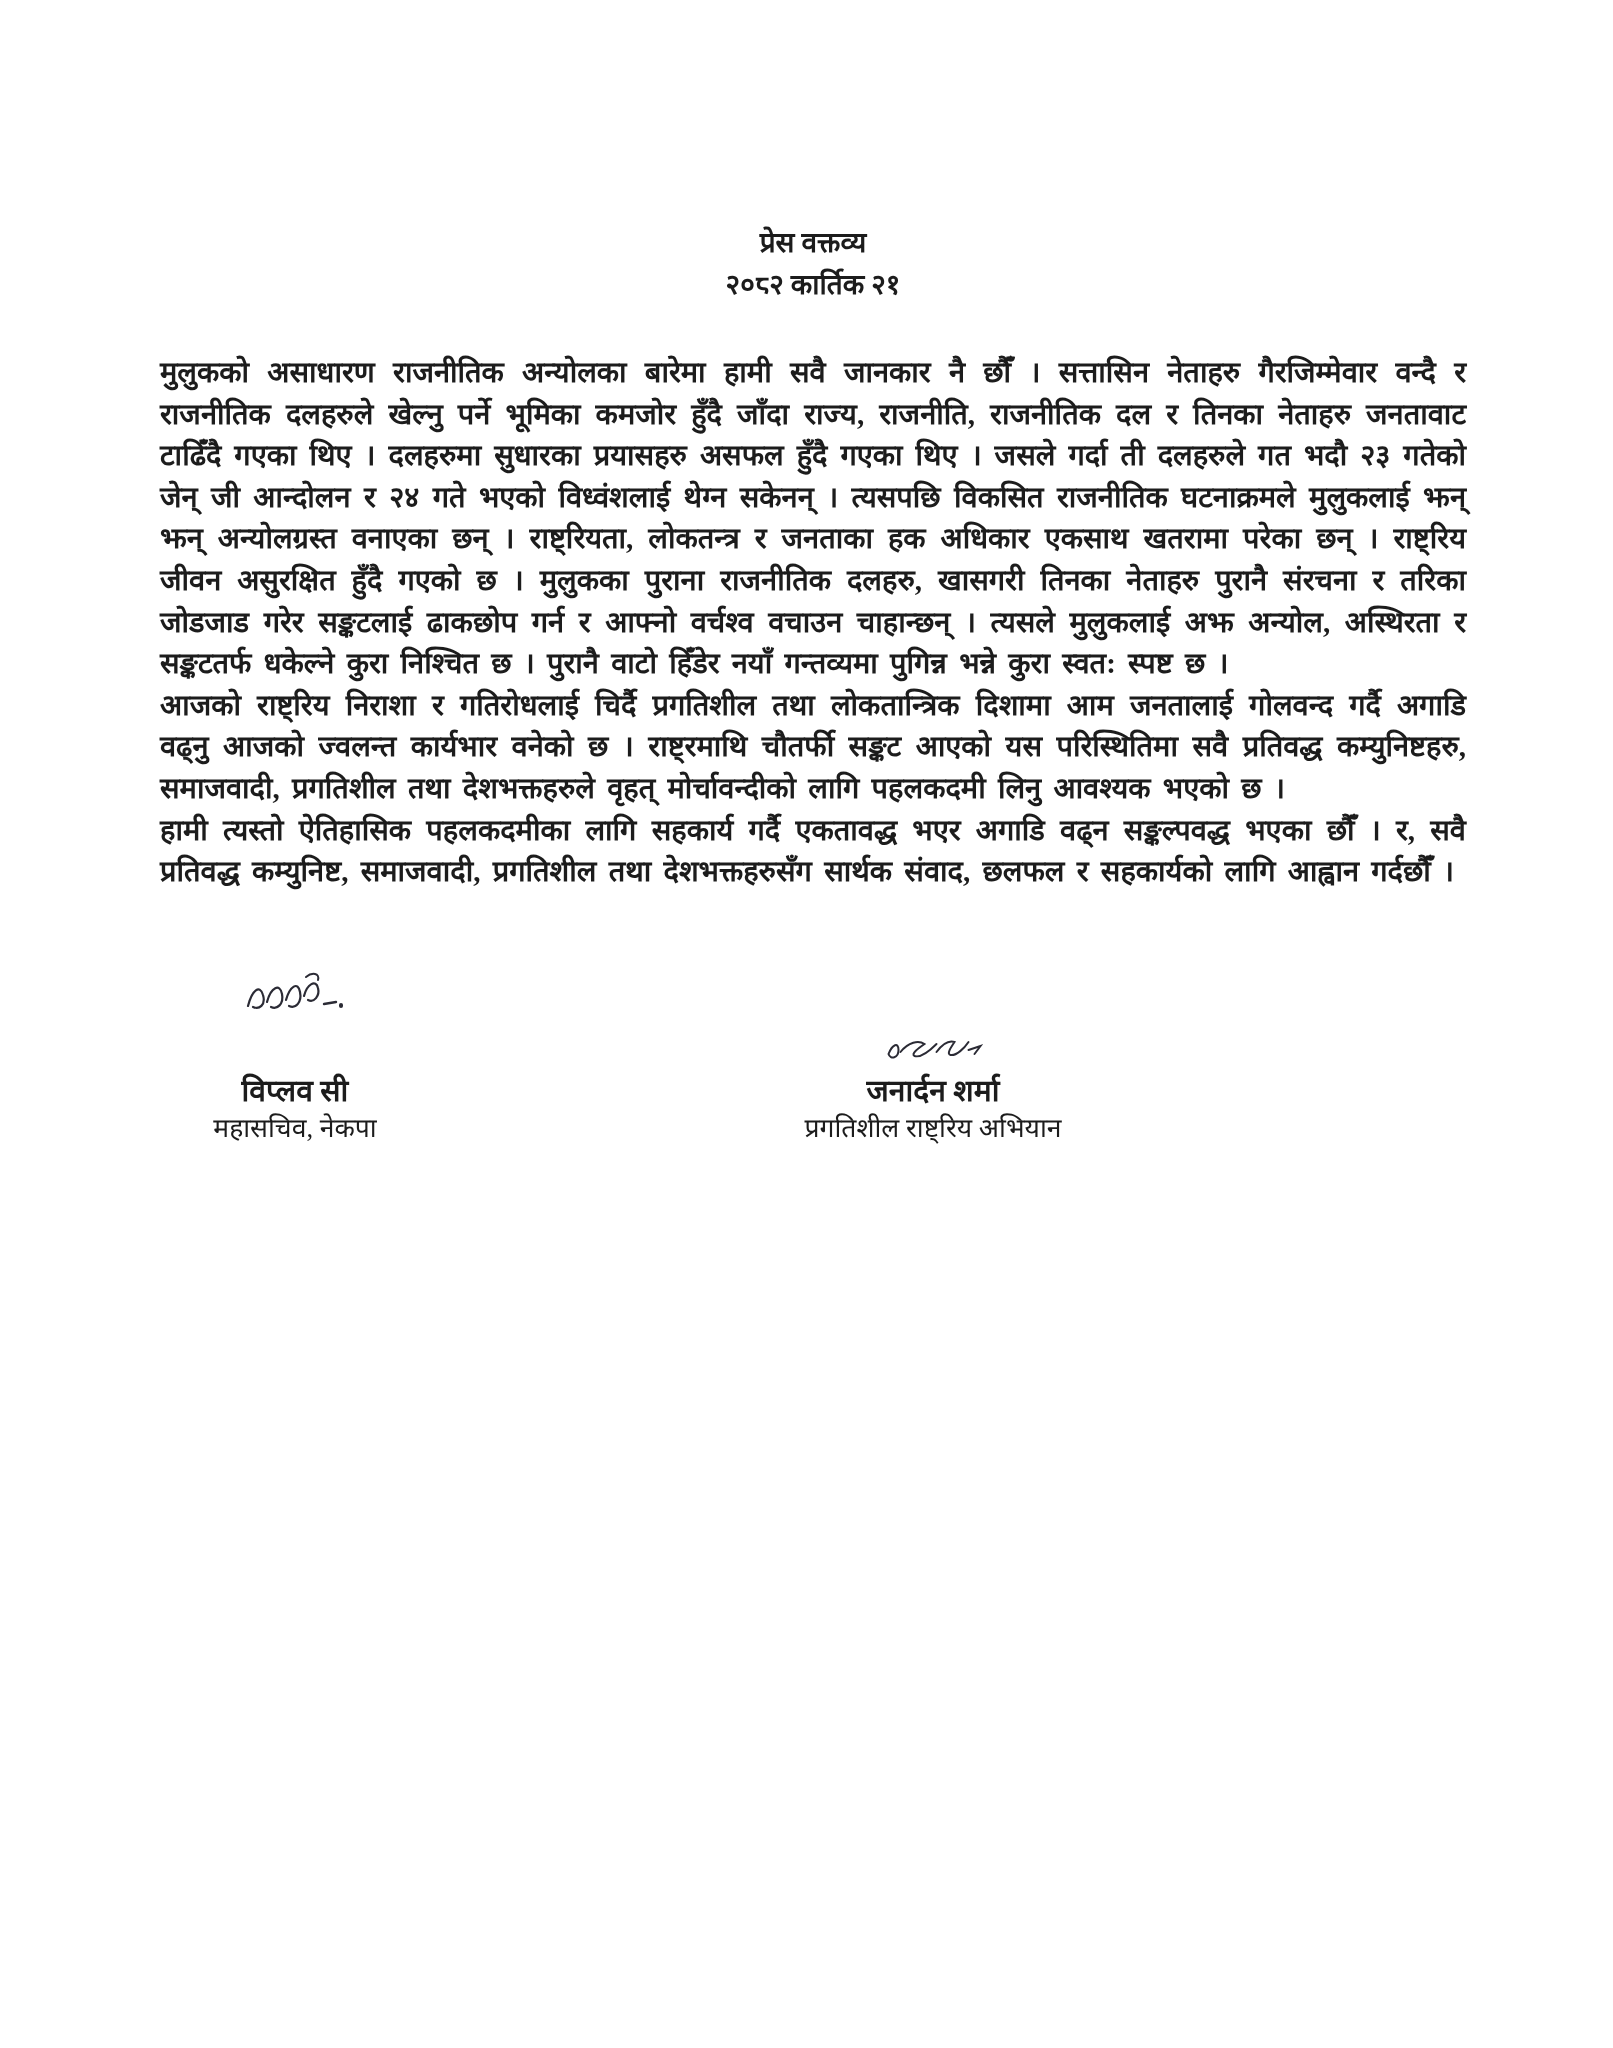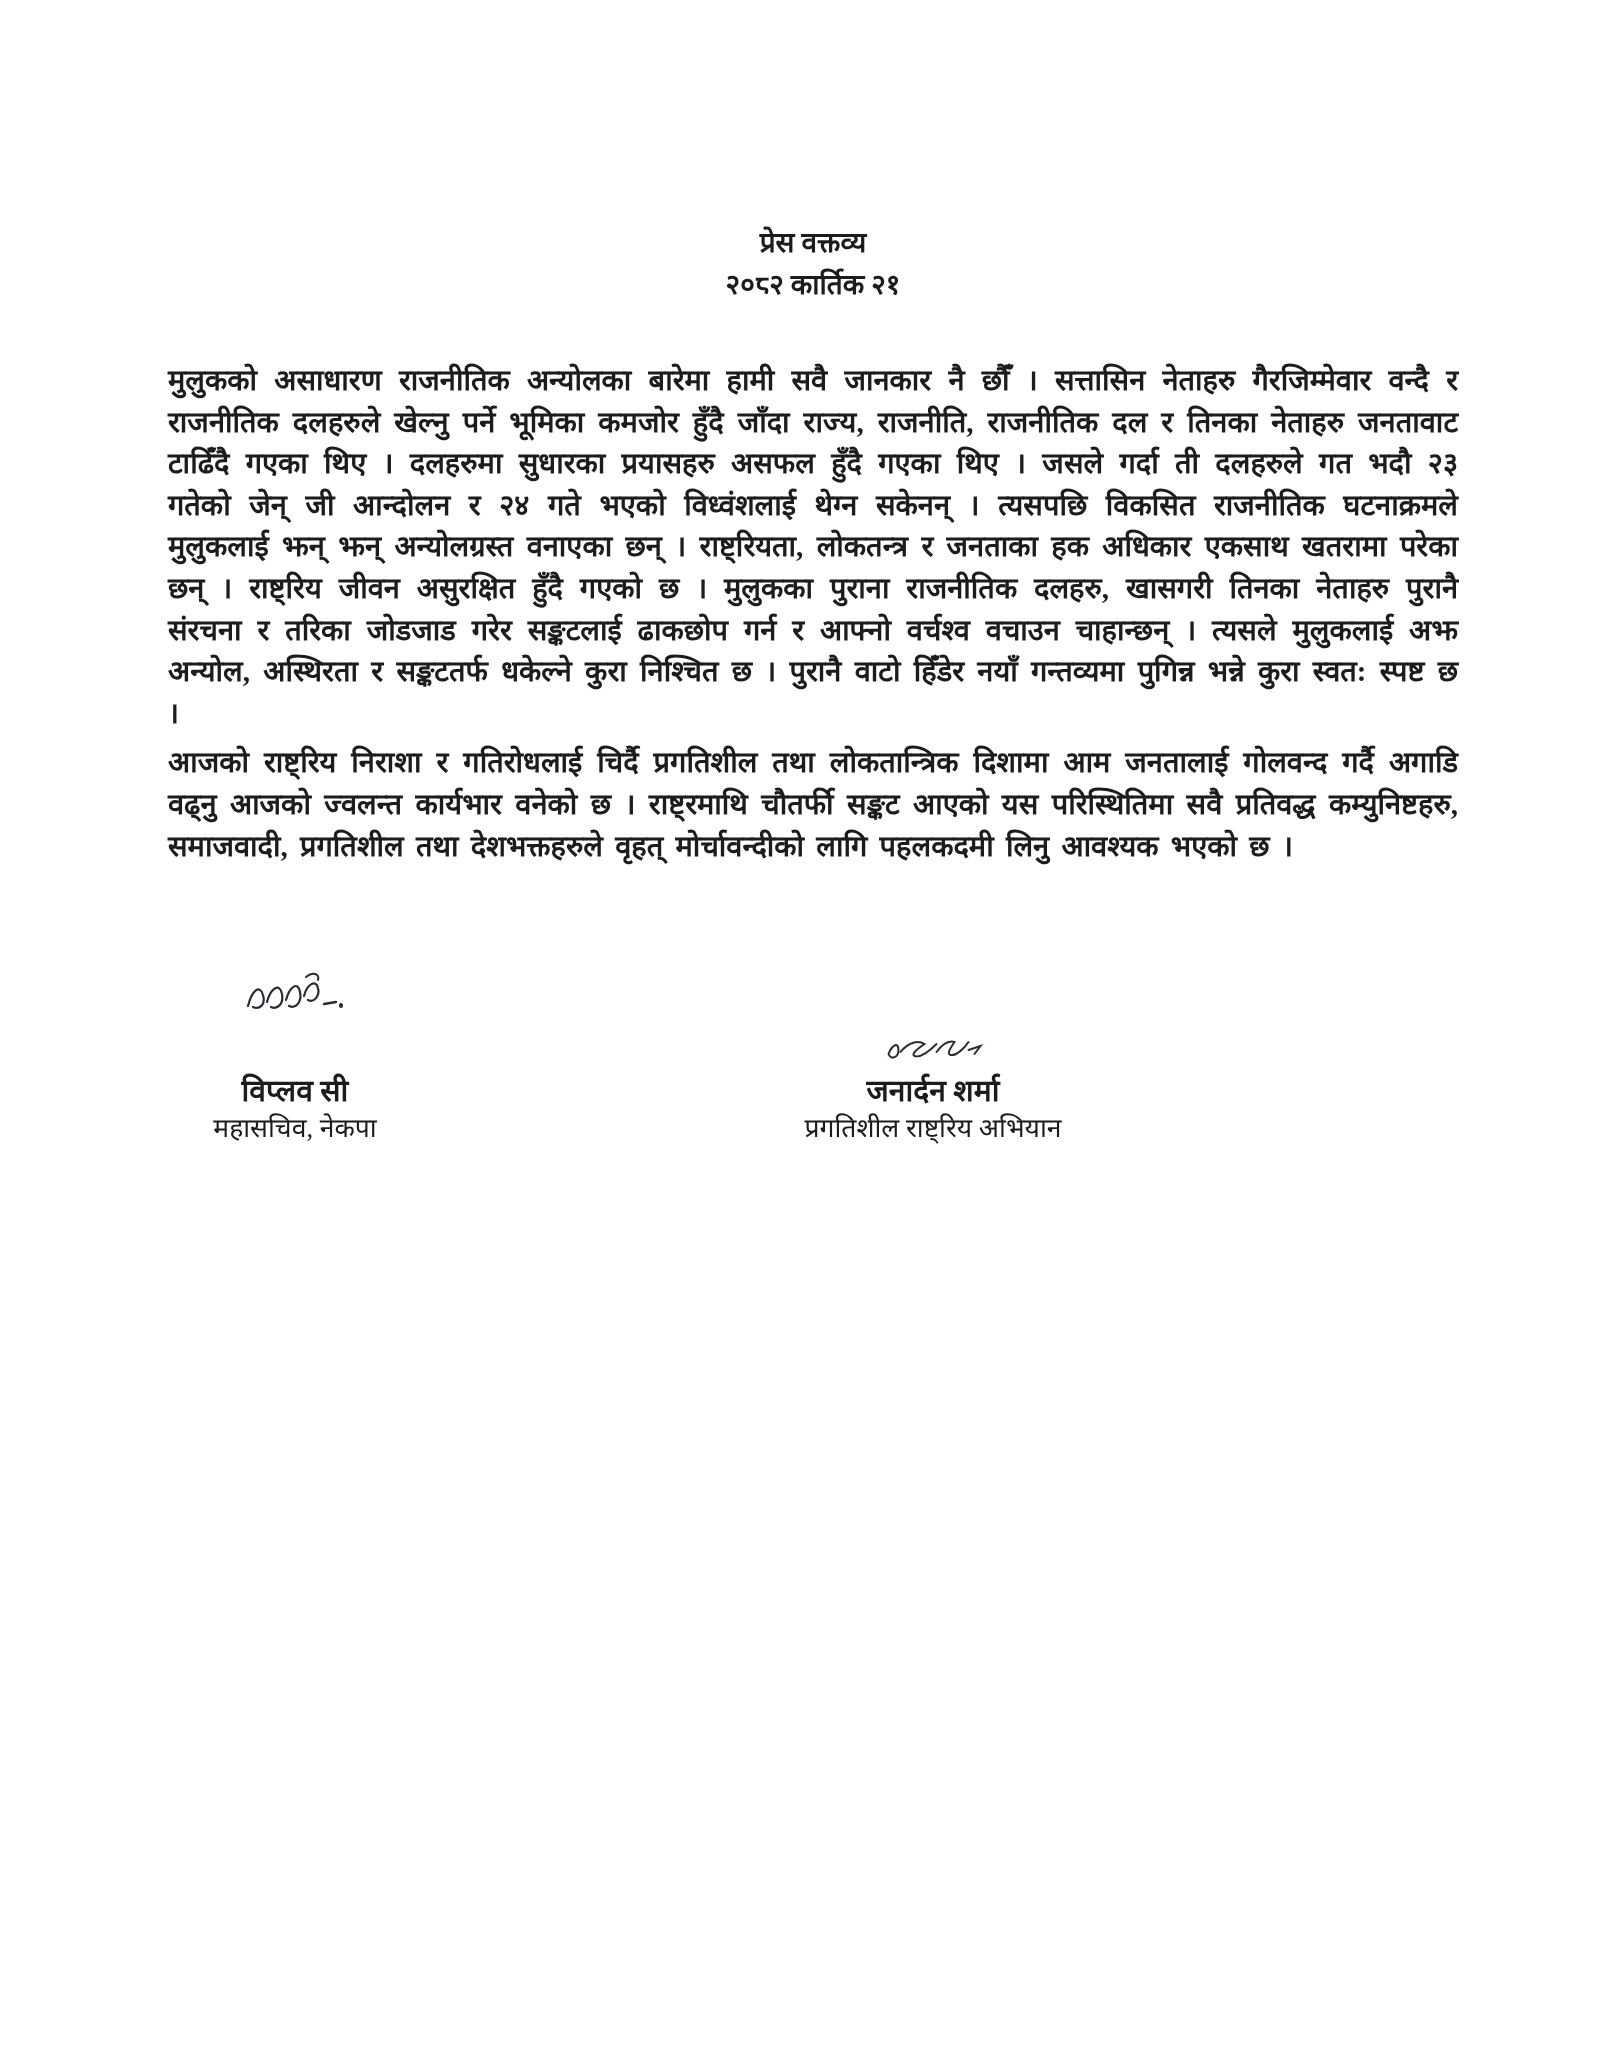--- a/index.html
+++ b/index.html
@@ -32,21 +32,21 @@
     position:absolute;
     left:160px;
     top:352px;
     width:1306px;
     font-size:29px;
     line-height:41.6px;
     font-weight:600;
     text-align:justify;
     word-spacing:5px;
   }
-  .doc-body p{margin:8px;}
+  .doc-body p{margin:0;}
   .signatures{
     position:absolute;
     left:0;
     top:962px;
     width:1613px;
     height:220px;
   }
   .sig-col{
     position:absolute;
     text-align:center;
@@ -79,20 +79,21 @@
 <div class="page">
 
   <header class="heading">
     <div class="title">प्रेस वक्तव्य</div>
     <div class="date">२०८२ कार्तिक २१</div>
   </header>
 
   <main class="doc-body">
     <p>मुलुकको असाधारण राजनीतिक अन्योलका बारेमा हामी सवै जानकार नै छौँ । सत्तासिन नेताहरु गैरजिम्मेवार वन्दै र राजनीतिक दलहरुले खेल्नु पर्ने भूमिका कमजोर हुँदै जाँदा राज्य, राजनीति, राजनीतिक दल र तिनका नेताहरु जनतावाट टाढिँदै गएका थिए । दलहरुमा सुधारका प्रयासहरु असफल हुँदै गएका थिए । जसले गर्दा ती दलहरुले गत भदौ २३ गतेको जेन् जी आन्दोलन र २४ गते भएको विध्वंशलाई थेग्न सकेनन् । त्यसपछि विकसित राजनीतिक घटनाक्रमले मुलुकलाई झन् झन् अन्योलग्रस्त वनाएका छन् । राष्ट्रियता, लोकतन्त्र र जनताका हक अधिकार एकसाथ खतरामा परेका छन् । राष्ट्रिय जीवन असुरक्षित हुँदै गएको छ । मुलुकका पुराना राजनीतिक दलहरु, खासगरी तिनका नेताहरु पुरानै संरचना र तरिका जोडजाड गरेर सङ्कटलाई ढाकछोप गर्न र आफ्नो वर्चश्व वचाउन चाहान्छन् । त्यसले मुलुकलाई अझ अन्योल, अस्थिरता र सङ्कटतर्फ धकेल्ने कुरा निश्चित छ । पुरानै वाटो हिँडेर नयाँ गन्तव्यमा पुगिन्न भन्ने कुरा स्वत: स्पष्ट छ ।</p>
     <p>आजको राष्ट्रिय निराशा र गतिरोधलाई चिर्दै प्रगतिशील तथा लोकतान्त्रिक दिशामा आम जनतालाई गोलवन्द गर्दै अगाडि वढ्नु आजको ज्वलन्त कार्यभार वनेको छ । राष्ट्रमाथि चौतर्फी सङ्कट आएको यस परिस्थितिमा सवै प्रतिवद्ध कम्युनिष्टहरु, समाजवादी, प्रगतिशील तथा देशभक्तहरुले वृहत् मोर्चावन्दीको लागि पहलकदमी लिनु आवश्यक भएको छ ।</p>
+    <p>हामी त्यस्तो ऐतिहासिक पहलकदमीका लागि सहकार्य गर्दै एकतावद्ध भएर अगाडि वढ्न सङ्कल्पवद्ध भएका छौँ । र, सवै प्रतिवद्ध कम्युनिष्ट, समाजवादी, प्रगतिशील तथा देशभक्तहरुसँग सार्थक संवाद, छलफल र सहकार्यको लागि आह्वान गर्दछौँ ।</p>
   </main>
 
   <section class="signatures">
 
     <div class="sig-col sig-col-1">
       <span class="sig-mark">
         <svg viewBox="0 0 110 52" aria-hidden="true">
           <path d="M8,36 C12,20 20,14 23,25 C26,35 19,40 13,37" stroke-width="2.2"></path>
           <path d="M27,32 C31,17 40,13 42,24 C44,34 37,40 31,37" stroke-width="2.2"></path>
           <path d="M46,30 C50,16 58,11 60,22 C62,32 56,39 49,36" stroke-width="2.2"></path>

